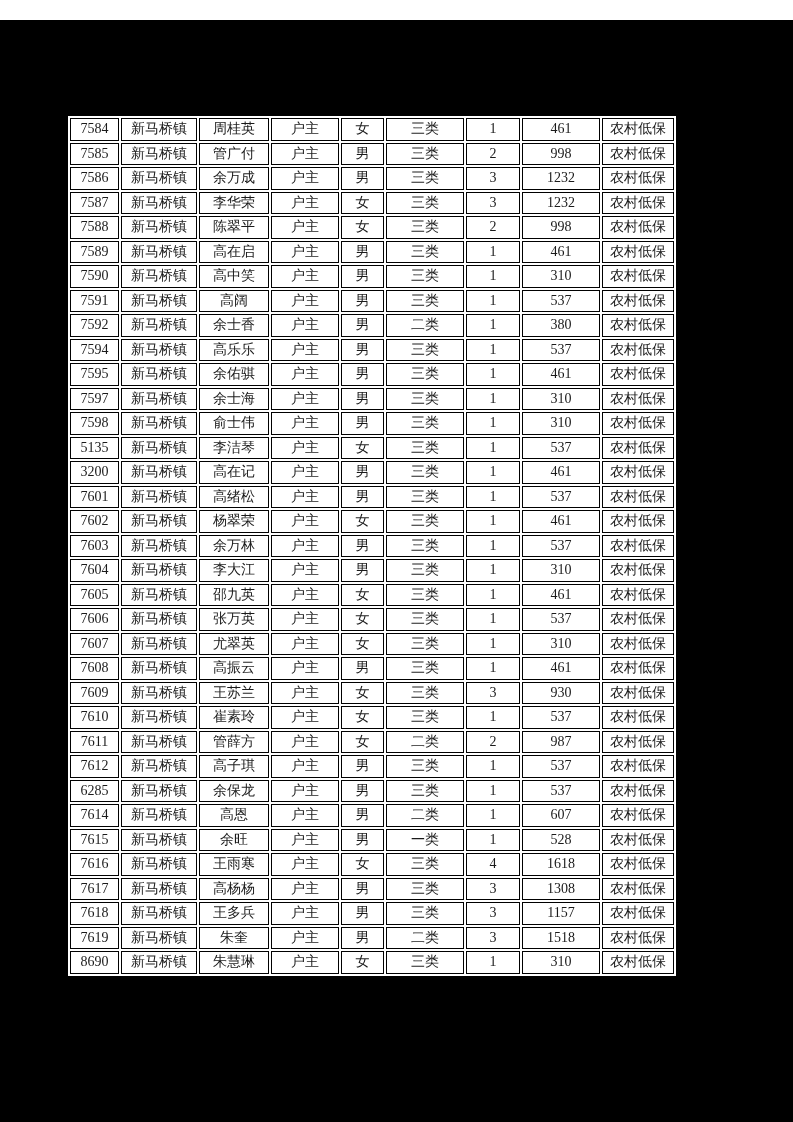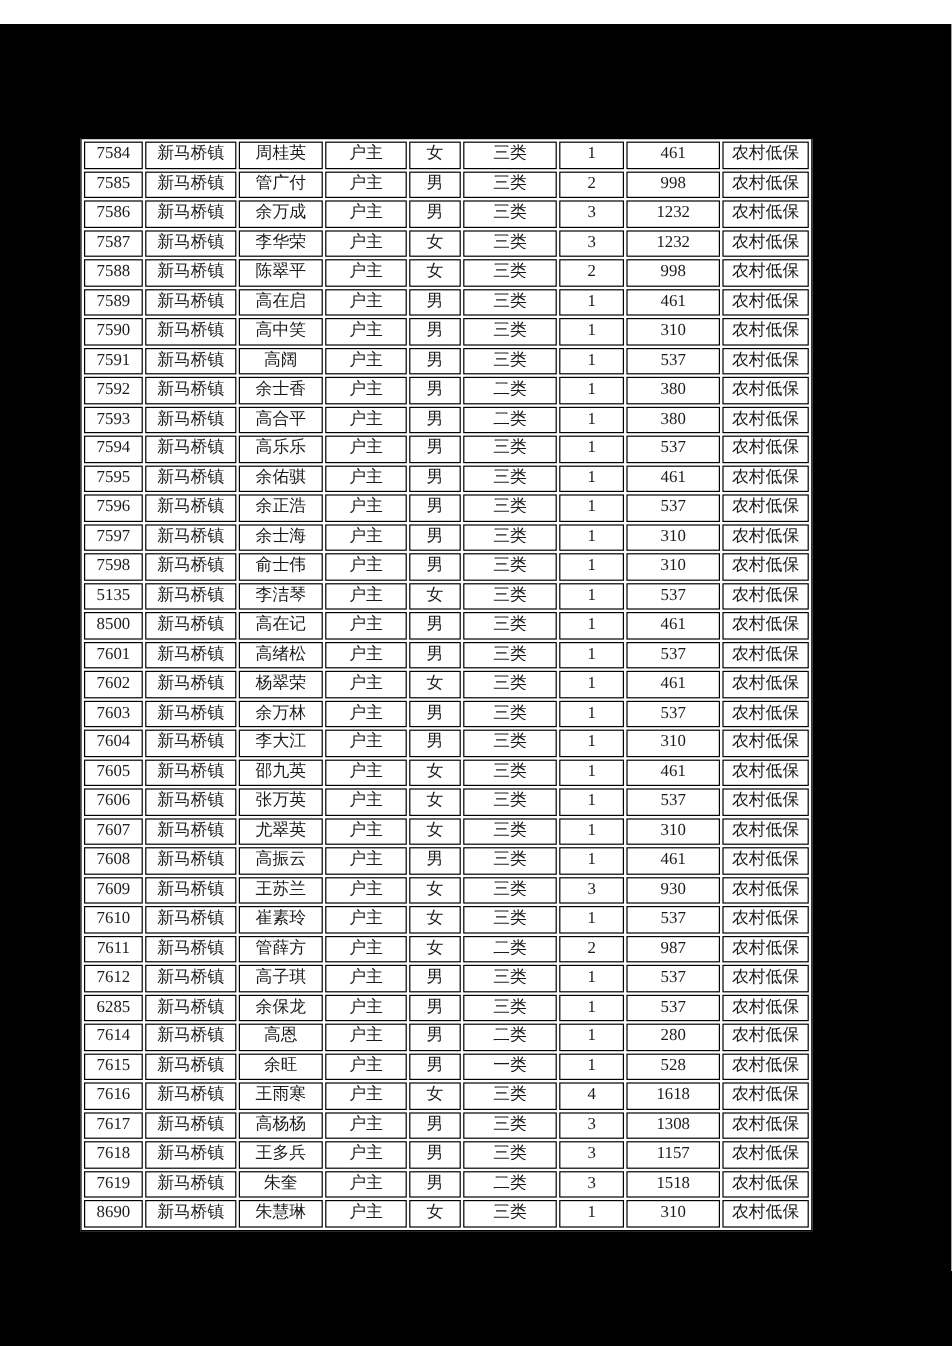--- a/index.html
+++ b/index.html
@@ -150,31 +150,20 @@
           <td>新马桥镇</td>
           <td>余士香</td>
           <td>户主</td>
           <td>男</td>
           <td>二类</td>
           <td>1</td>
           <td>380</td>
           <td>农村低保</td>
         </tr>
         <tr>
-          <td>7593</td>
-          <td>新马桥镇</td>
-          <td>高合平</td>
-          <td>户主</td>
-          <td>男</td>
-          <td>二类</td>
-          <td>1</td>
-          <td>380</td>
-          <td>农村低保</td>
-        </tr>
-        <tr>
           <td>7594</td>
           <td>新马桥镇</td>
           <td>高乐乐</td>
           <td>户主</td>
           <td>男</td>
           <td>三类</td>
           <td>1</td>
           <td>537</td>
           <td>农村低保</td>
         </tr>
@@ -183,31 +172,20 @@
           <td>新马桥镇</td>
           <td>余佑骐</td>
           <td>户主</td>
           <td>男</td>
           <td>三类</td>
           <td>1</td>
           <td>461</td>
           <td>农村低保</td>
         </tr>
         <tr>
-          <td>7596</td>
-          <td>新马桥镇</td>
-          <td>余正浩</td>
-          <td>户主</td>
-          <td>男</td>
-          <td>三类</td>
-          <td>1</td>
-          <td>537</td>
-          <td>农村低保</td>
-        </tr>
-        <tr>
           <td>7597</td>
           <td>新马桥镇</td>
           <td>余士海</td>
           <td>户主</td>
           <td>男</td>
           <td>三类</td>
           <td>1</td>
           <td>310</td>
           <td>农村低保</td>
         </tr>
@@ -227,21 +205,21 @@
           <td>新马桥镇</td>
           <td>李洁琴</td>
           <td>户主</td>
           <td>女</td>
           <td>三类</td>
           <td>1</td>
           <td>537</td>
           <td>农村低保</td>
         </tr>
         <tr>
-          <td>8500</td>
+          <td>3200</td>
           <td>新马桥镇</td>
           <td>高在记</td>
           <td>户主</td>
           <td>男</td>
           <td>三类</td>
           <td>1</td>
           <td>461</td>
           <td>农村低保</td>
         </tr>
         <tr>
@@ -388,21 +366,21 @@
           <td>农村低保</td>
         </tr>
         <tr>
           <td>7614</td>
           <td>新马桥镇</td>
           <td>高恩</td>
           <td>户主</td>
           <td>男</td>
           <td>二类</td>
           <td>1</td>
-          <td>280</td>
+          <td>607</td>
           <td>农村低保</td>
         </tr>
         <tr>
           <td>7615</td>
           <td>新马桥镇</td>
           <td>余旺</td>
           <td>户主</td>
           <td>男</td>
           <td>一类</td>
           <td>1</td>

